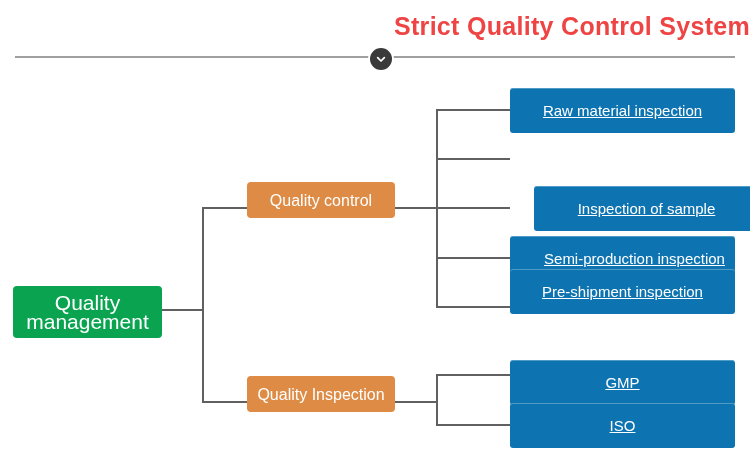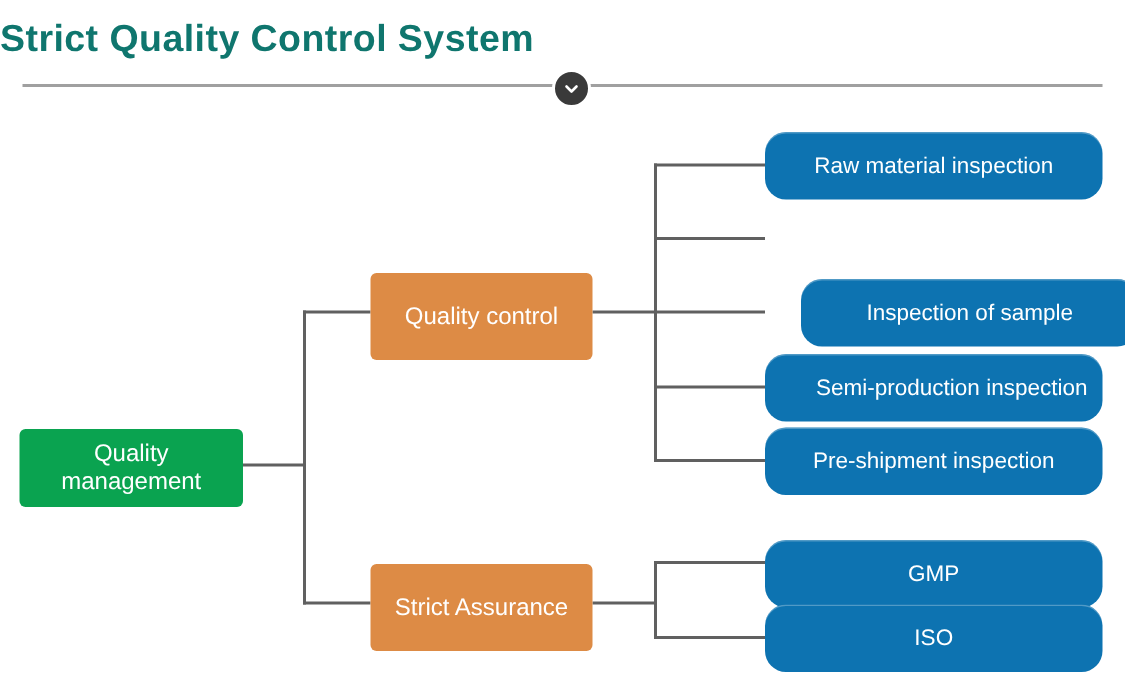--- a/index.html
+++ b/index.html
@@ -9,25 +9,25 @@
     height: 463px;
     background: #ffffff;
     font-family: "Liberation Sans", "DejaVu Sans", sans-serif;
     overflow: hidden;
   }
   .title {
     position: absolute;
     left: 0; top: 12px;
     width: 750px;
     margin: 0;
-    text-align: left;
+    text-align: right;
     font-size: 25px;
     font-weight: bold;
     letter-spacing: 0.3px;
-    color: #0f766e;
+    color: #ef4444;
   }
   .divider {
     position: absolute;
     left: 15px; top: 56px;
     width: 720px; height: 2px;
     background: #a0a0a0;
   }
   .chev-circle {
     position: absolute;
     left: 368px; top: 46px;
@@ -44,42 +44,43 @@
     display: flex; align-items: center; justify-content: center;
     color: #ffffff;
     text-align: center;
     box-sizing: border-box;
   }
   .node span { white-space: pre-line; line-height: 19px; }
   .root {
     left: 13px; top: 286px; width: 149px; height: 52px;
     background: #0aa350;
     border-radius: 4px;
-    font-size: 16px;
+    font-size: 21px;
   }
   .branch {
-    left: 247px; width: 148px; height: 58px;
+    left: 247px; width: 148px; height: 36px;
     background: #dd8b45;
     border-radius: 4px;
     font-size: 16px;
   }
   .branch.qc { top: 182px; }
   .branch.qa { top: 376px; }
   .leaf {
     left: 510px; width: 225px; height: 45px;
     background: #0d73b1;
     box-shadow: inset 0 1px 0 rgba(255,255,255,0.28);
-    border-radius: 14px;
+    border-radius: 3px;
     font-size: 15px;
+    text-decoration: underline;
   }
   .leaf.l1 { top: 88px; }
   .leaf.l2 { top: 137px; }
   .leaf.l3 { top: 186px; margin-left: 24px; }
   .leaf.l4 { top: 236px; padding-left: 24px; }
-  .leaf.l5 { top: 285px; }
+  .leaf.l5 { top: 269px; }
   .leaf.l6 { top: 360px; }
   .leaf.l7 { top: 403px; }
   .line {
     position: absolute;
     background: #606060;
   }
   .line.h { height: 2px; }
   .line.v { width: 2px; }
 </style>
 </head>
@@ -115,21 +116,21 @@
 
   <div class="node root">
     <span>Quality
 management</span>
   </div>
 
   <div class="node branch qc">
     <span>Quality control</span>
   </div>
   <div class="node branch qa">
-    <span>Strict Assurance</span>
+    <span>Quality Inspection</span>
   </div>
 
   <div class="node leaf l1">
     <span>Raw material inspection</span>
   </div>
   <div class="node leaf l3">
     <span>Inspection of sample</span>
   </div>
   <div class="node leaf l4">
     <span>Semi-production inspection</span>

